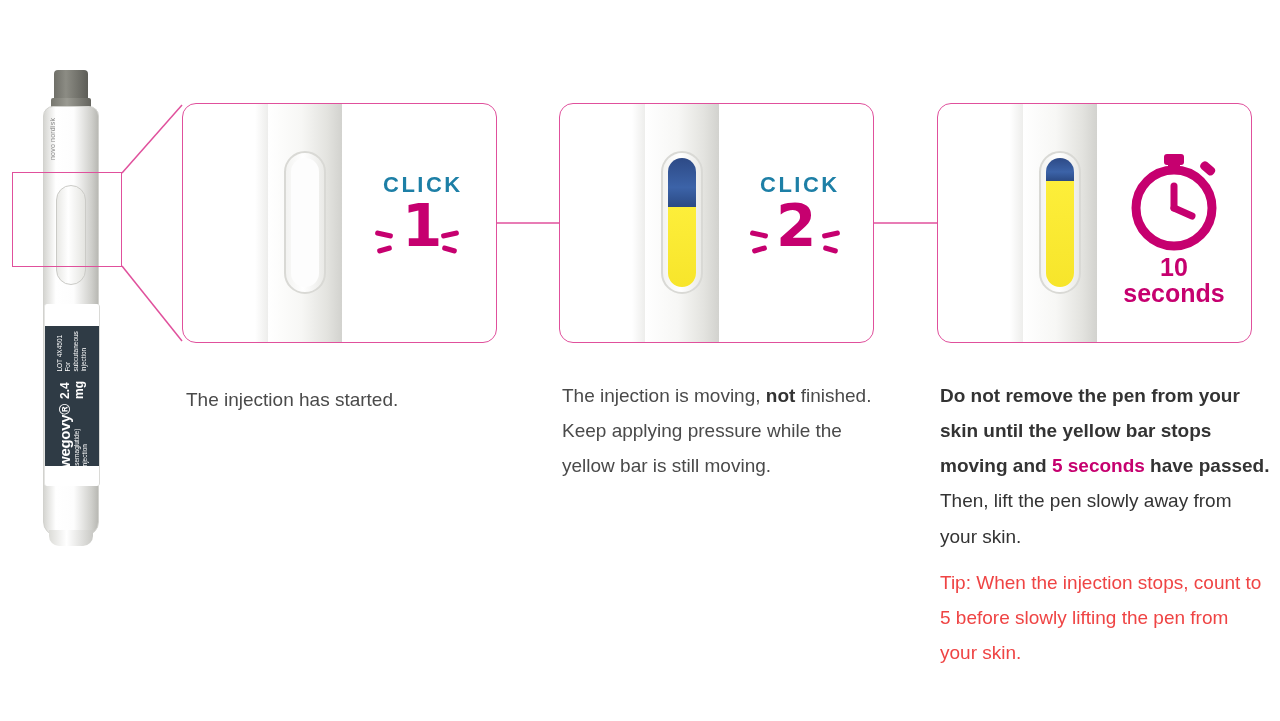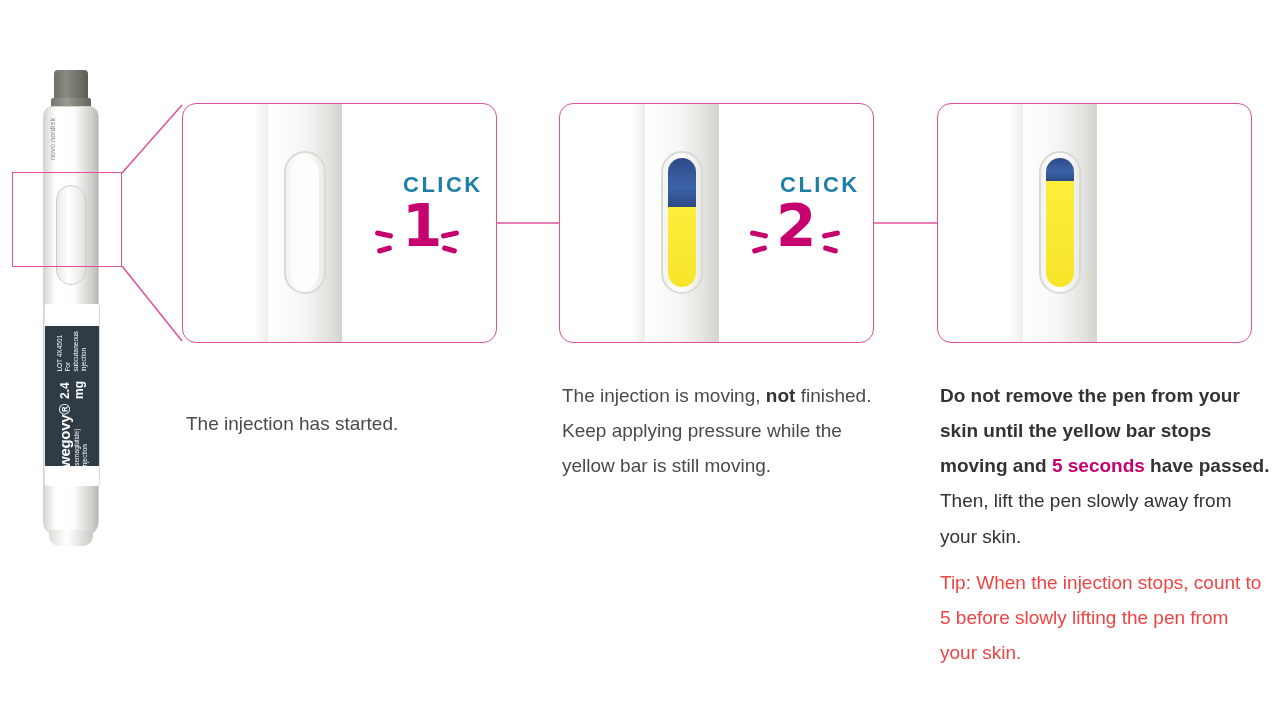--- a/index.html
+++ b/index.html
@@ -234,21 +234,20 @@
     background: linear-gradient(to bottom, #fdee3a, #f7e52b);
   }
 
   
   .click-label {
     position: absolute;
     font-weight: bold;
     color: #1d7fa6;
     letter-spacing: 2.5px;
     font-size: 22px;
-    margin-left: 20px;
   }
   .click-number {
     position: absolute;
     color: #c6006f;
     font-size: 58px;
     font-weight: bold;
     font-family: "DejaVu Sans", sans-serif;
   }
   .tick {
     position: absolute;
@@ -277,21 +276,21 @@
     line-height: 1.05;
   }
 
   
   .caption {
     position: absolute;
     font-size: 19px;
     line-height: 1.85;
     color: #4a4a4a;
   }
-  #cap-1 { left: 186px; top: 382px; width: 330px; margin-top: 24px; }
+  #cap-1 { left: 186px; top: 382px; width: 330px; }
   #cap-2 { left: 562px; top: 378px; width: 330px; }
   #cap-3 { left: 940px; top: 378px; width: 330px; color: #333; }
   #cap-3b { left: 940px; top: 565px; width: 330px; color: #ef4444; }
   .caption b { font-weight: bold; color: #333; }
   .hl { color: #c6006f; font-weight: bold; }
 </style>
 </head>
 <body>
 
 <div class="pen-wrap">
@@ -377,20 +376,34 @@
   <div class="pen-zoom">
     <div class="edge-left"></div>
     <div class="shaft"></div>
     <div class="win">
       <div class="win-inner">
         <div class="bar-blue" style="top:0; height:18%;"></div>
         <div class="bar-yellow" style="bottom:0; height:82%;"></div>
       </div>
     </div>
   </div>
+  <div class="timer-wrap">
+    <svg width="140" height="110" viewBox="0 0 140 110">
+      <circle cx="70" cy="62" r="38" fill="none" stroke="#c6006f" stroke-width="9"></circle>
+      <rect x="60" y="8" width="20" height="11" rx="3" fill="#c6006f"></rect>
+      <rect x="64" y="16" width="12" height="9" fill="#c6006f"></rect>
+      <rect x="96" y="18" width="16" height="9" rx="4" fill="#c6006f" transform="rotate(40 104 22)"></rect>
+      <line x1="70" y1="62" x2="70" y2="40" stroke="#c6006f" stroke-width="7" stroke-linecap="round"></line>
+      <line x1="70" y1="62" x2="88" y2="70" stroke="#c6006f" stroke-width="7" stroke-linecap="round"></line>
+    </svg>
+    <div class="timer-seconds">
+      <div>10</div>
+      <div>seconds</div>
+    </div>
+  </div>
 </div>
 
 <div class="caption" id="cap-1">The injection has started.</div>
 
 <div class="caption" id="cap-2">
   <span>The injection is moving,</span>
   <b>not</b><span> finished. Keep applying pressure while the yellow bar is still moving.</span>
 </div>
 
 <div class="caption" id="cap-3">

